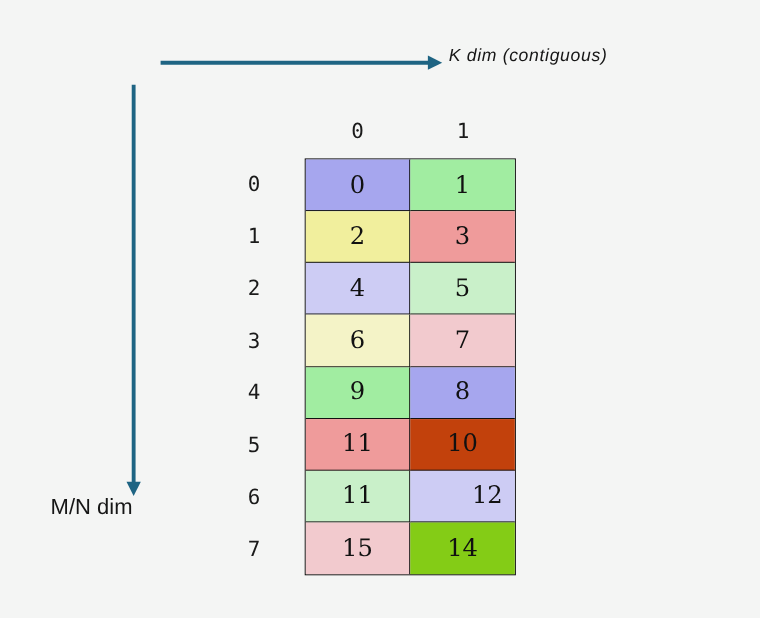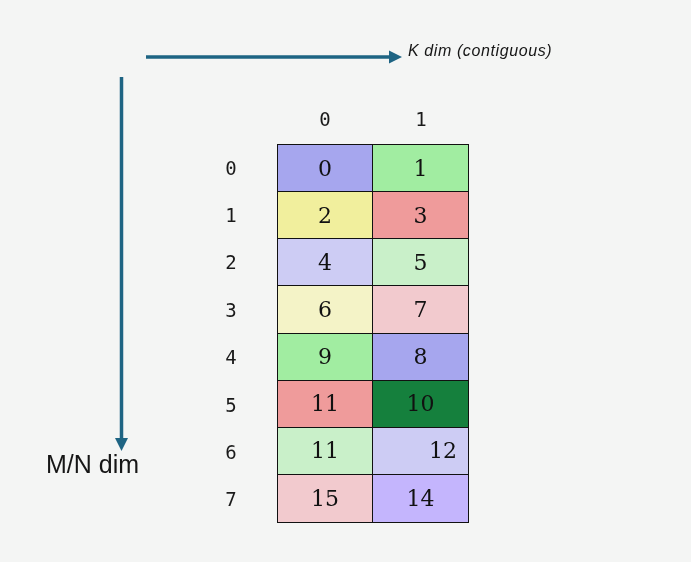--- a/index.html
+++ b/index.html
@@ -36,21 +36,21 @@
     font-size: 16px;
     letter-spacing: 0.6px;
     color: #161616;
     white-space: nowrap;
     font-style: italic;
   }
   .mn-label {
     position: absolute;
     left: 46px;
     top: 450px;
-    font-size: 25px;
+    font-size: 20px;
     color: #161616;
     white-space: nowrap;
   }
   .col-headers {
     position: absolute;
     left: 277px;
     top: 108px;
     width: 192px;
     height: 26px;
     display: flex;
@@ -145,20 +145,20 @@
       <div class="cell" style="background: rgb(161, 237, 161);">1</div>
       <div class="cell" style="background: rgb(241, 239, 157);">2</div>
       <div class="cell" style="background: rgb(239, 155, 155);">3</div>
       <div class="cell" style="background: rgb(205, 204, 244);">4</div>
       <div class="cell" style="background: rgb(201, 240, 201);">5</div>
       <div class="cell" style="background: rgb(244, 243, 199);">6</div>
       <div class="cell" style="background: rgb(242, 202, 206);">7</div>
       <div class="cell" style="background: rgb(161, 237, 161);">9</div>
       <div class="cell" style="background: rgb(166, 166, 238);">8</div>
       <div class="cell" style="background: rgb(239, 155, 155);">11</div>
-      <div class="cell" style="background: #15803d;">10</div>
+      <div class="cell" style="background: #c2410c;">10</div>
       <div class="cell" style="background: rgb(201, 240, 201);">11</div>
       <div class="cell" style="background: rgb(205, 204, 244); padding-left: 45px;">12</div>
       <div class="cell" style="background: rgb(242, 202, 206);">15</div>
-      <div class="cell" style="background: #c4b5fd;">14</div>
+      <div class="cell" style="background: #84cc16;">14</div>
     </div>
 
 </div>
 
 </body></html>

